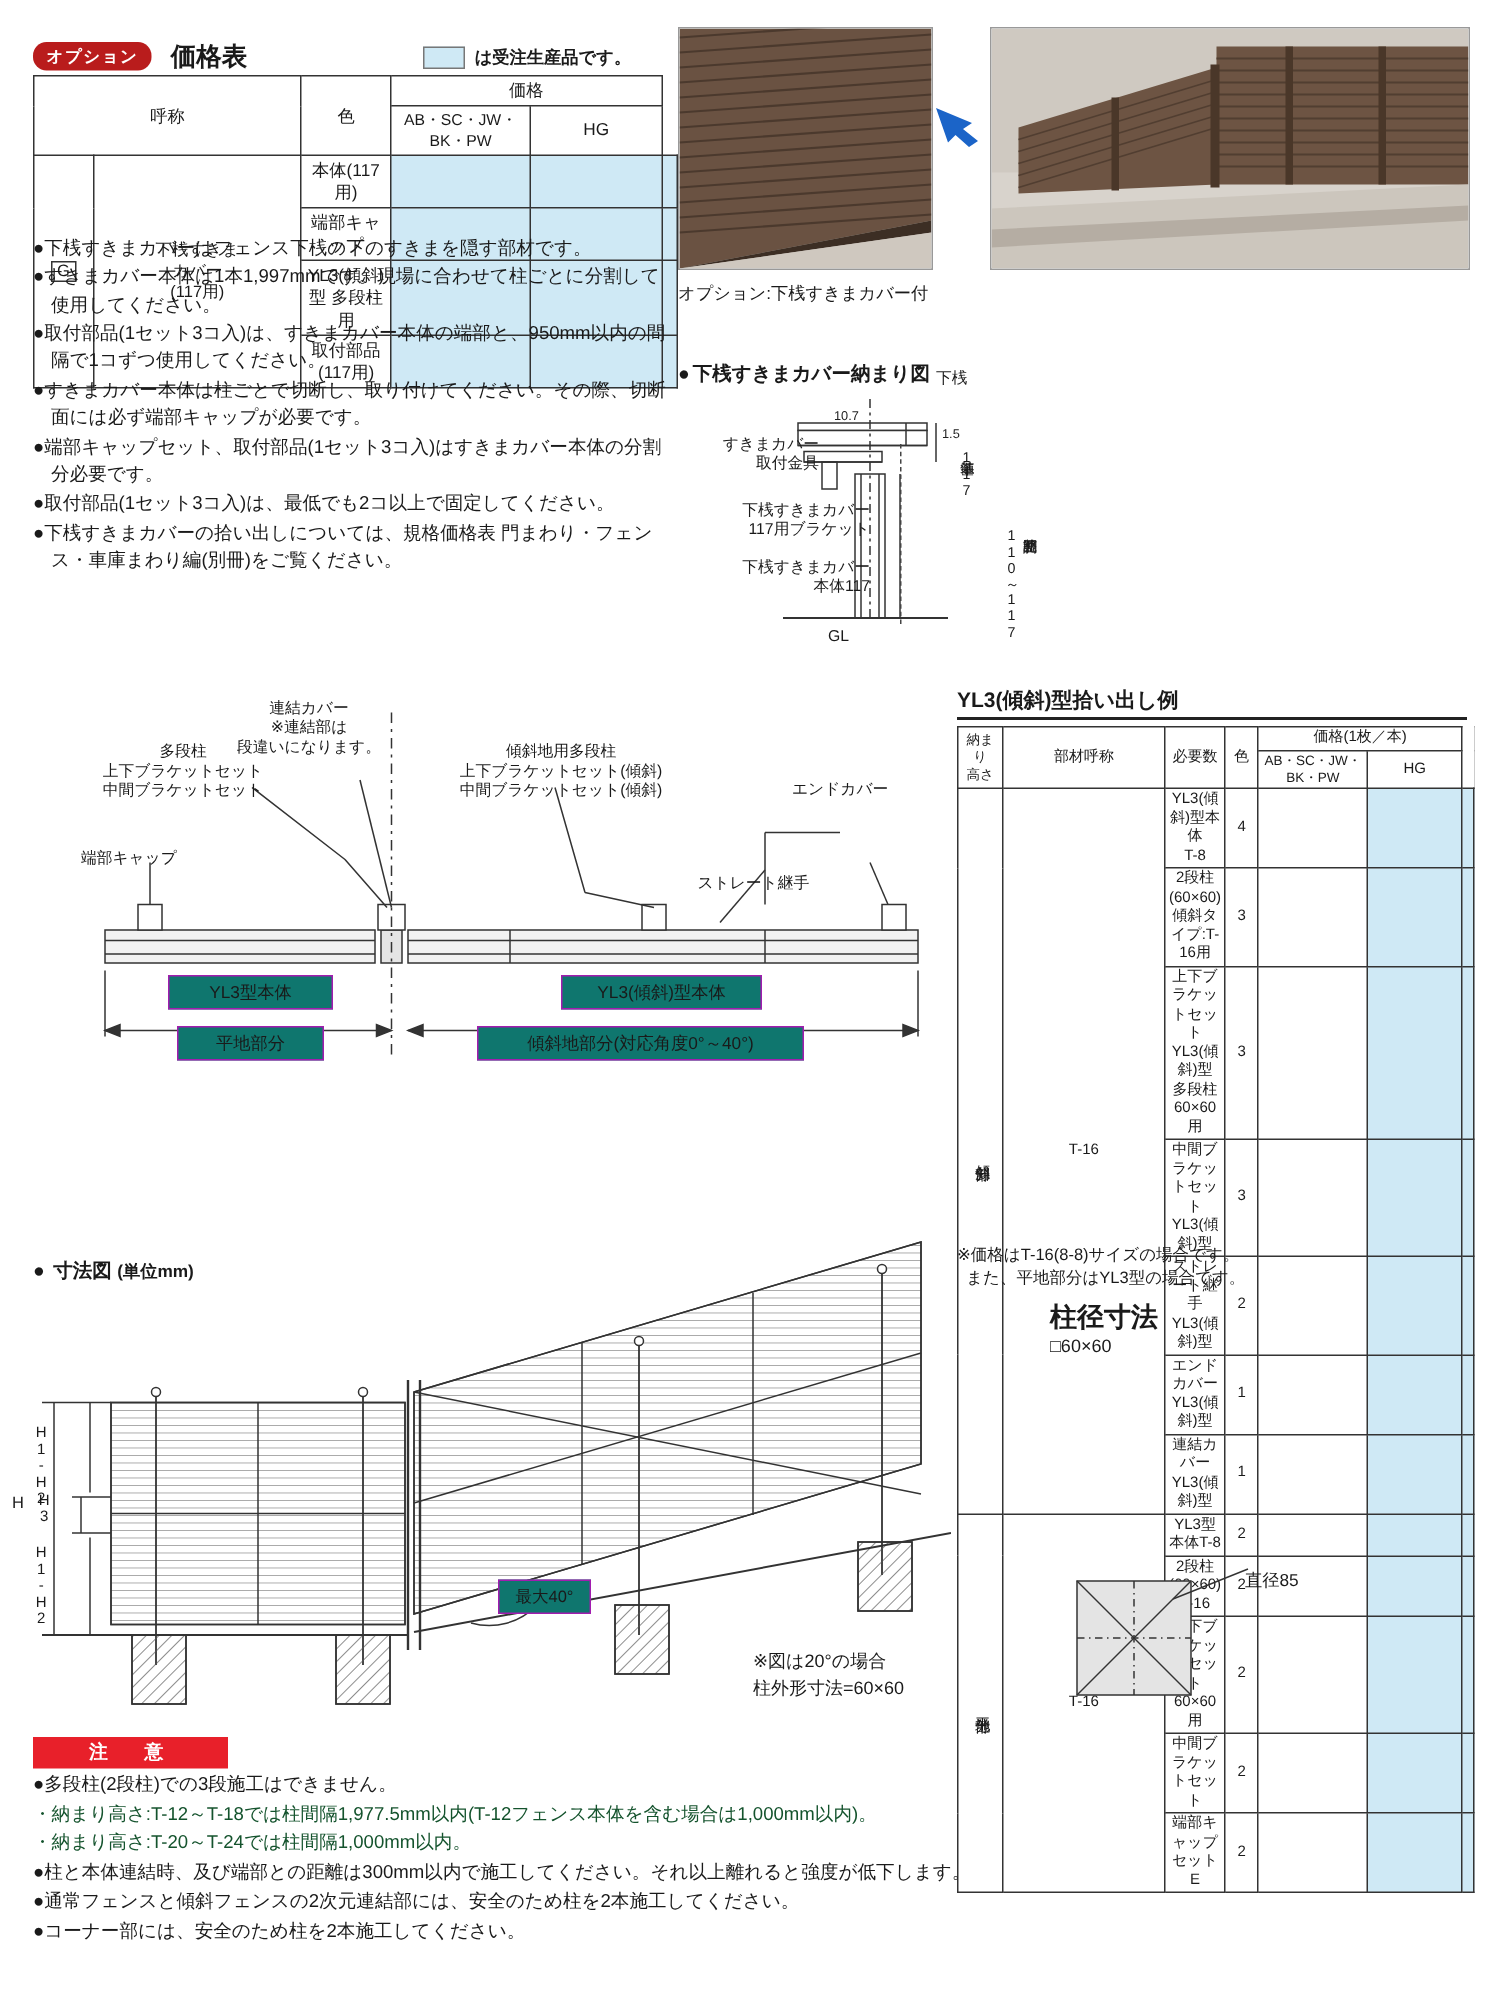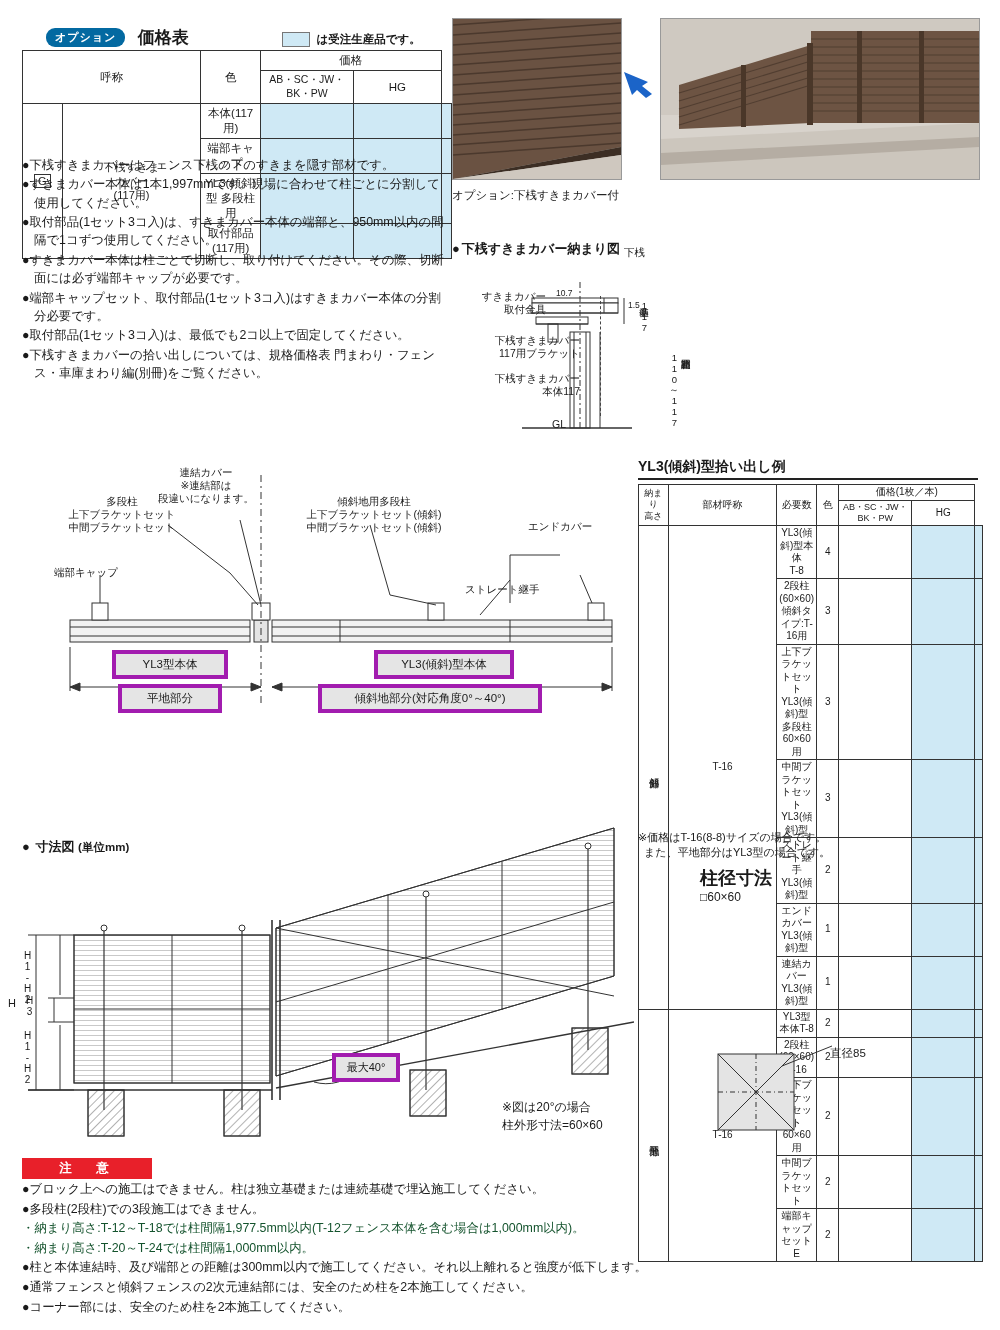--- a/index.html
+++ b/index.html
@@ -6,24 +6,23 @@
   body{
     width:1000px;height:1330px;position:relative;
     background:#ffffff;
     font-family:"Liberation Sans","DejaVu Sans",sans-serif;
     color:#1a1a1a;
     -webkit-font-smoothing:antialiased;
   }
   .abs{position:absolute;}
   
   .opt-badge{
-    display:inline-block;background:#0369a1;color:#fff;border-radius:9px;
+    display:inline-block;background:#b91c1c;color:#fff;border-radius:9px;
     font-size:11px;font-weight:bold;padding:2px 9px;letter-spacing:1px;
     vertical-align:middle;
-    margin-left:24px;
   }
   .kakaku-title{font-size:17px;font-weight:bold;margin-left:8px;vertical-align:middle;}
   .legend-sw{display:inline-block;width:26px;height:13px;background:#cfe9f5;border:1px solid #777;vertical-align:middle;}
   .legend-tx{font-size:11.5px;margin-left:2px;vertical-align:middle;font-weight:bold;}
   
   table{border-collapse:collapse;}
   .tbl1{width:430px;font-size:11.5px;}
   .tbl1 td,.tbl1 th{border:1px solid #333;text-align:center;padding:2px 3px;font-weight:normal;}
   .tbl1 .hd{background:#fff;font-size:11.5px;}
   .cell-blue{background:#cfe9f5;}
@@ -41,21 +40,21 @@
   .tbl2 td,.tbl2 th{border:1px solid #333;text-align:center;padding:1px 2px;font-weight:normal;line-height:1.25;}
   
   .notice-bar{background:#e8202a;color:#fff;font-size:12.5px;font-weight:bold;text-align:center;width:130px;letter-spacing:6px;padding:2px 0;}
   .notice-list{font-size:12.4px;line-height:1.5;width:960px;}
   .notice-list p{margin:0 0 1px 0;text-indent:-12px;padding-left:12px;}
   .red{color:#e8202a;}
   .red-ind{color:#14532d;text-indent:0;padding-left:10px;}
   
   .lbl{font-size:10.5px;line-height:1.25;}
   .lbl-c{font-size:10.5px;line-height:1.25;text-align:center;}
-  .box-lbl{border:4px solid #a21caf;font-size:11.5px;text-align:center;padding:3px 0;background:#e5e5e5;}
+  .box-lbl{border:1px solid #a21caf;font-size:11.5px;text-align:center;padding:3px 0;background:#0f766e;}
   .vert{writing-mode:vertical-rl;text-orientation:upright;}
   svg{display:block;}
 </style>
 </head>
 <body>
 
 <div class="abs" style="left:22px;top:26px;">
   <span class="opt-badge">オプション</span>
   <span class="kakaku-title">価格表</span>
 </div>
@@ -184,21 +183,21 @@
     <rect x="80" y="46" width="5" height="62" fill="#4a3729"></rect>
 
     <polygon points="0,120 318,104 318,160 0,160" fill="#ccc6bd"></polygon>
     <polygon points="0,134 318,118 318,128 0,146" fill="#b5ada3"></polygon>
   </svg>
 </div>
 <div class="abs cap" style="left:452px;top:188px;">オプション:下桟すきまカバー付</div>
 
 <div class="abs sec-h" style="left:452px;top:240px;">下桟すきまカバー納まり図</div>
 
-<div class="abs" style="left:452px;top:272px;width:250px;height:180px;">
+<div class="abs" style="left:452px;top:256px;width:250px;height:180px;">
   <svg width="250" height="180" viewBox="0 0 250 180">
     <g stroke="#333" fill="none" stroke-width="1">
 
       <rect x="80" y="26" width="86" height="5"></rect>
       <rect x="80" y="31" width="86" height="10" fill="#fff"></rect>
       <line x1="80" y1="41" x2="166" y2="41"></line>
 
       <rect x="84" y="45" width="52" height="7"></rect>
       <line x1="84" y1="52" x2="136" y2="52"></line>
 
@@ -525,21 +524,20 @@
       <line x1="44" y1="14" x2="44" y2="90" stroke-dasharray="5,3,1,3"></line>
       <line x1="6" y1="52" x2="82" y2="52" stroke-dasharray="5,3,1,3"></line>
       <line x1="70" y1="26" x2="120" y2="6"></line>
     </g>
   </svg>
 </div>
 <div class="abs" style="left:798px;top:1046px;font-size:11.5px;margin-left:32px;">直径85</div>
 
 <div class="abs notice-bar" style="left:22px;top:1158px;">注　意</div>
 <div class="abs notice-list" style="left:22px;top:1180px;">
-  <p>●ブロック上への施工はできません。柱は独立基礎または連続基礎で埋込施工してください。</p>
   <p>●多段柱(2段柱)での3段施工はできません。</p>
   <p class="red-ind">・納まり高さ:T-12～T-18では柱間隔1,977.5mm以内(T-12フェンス本体を含む場合は1,000mm以内)。</p>
   <p class="red-ind">・納まり高さ:T-20～T-24では柱間隔1,000mm以内。</p>
   <p>●柱と本体連結時、及び端部との距離は300mm以内で施工してください。それ以上離れると強度が低下します。</p>
   <p>●通常フェンスと傾斜フェンスの2次元連結部には、安全のため柱を2本施工してください。</p>
   <p>●コーナー部には、安全のため柱を2本施工してください。</p>
 
 </div>
 
 </body></html>

